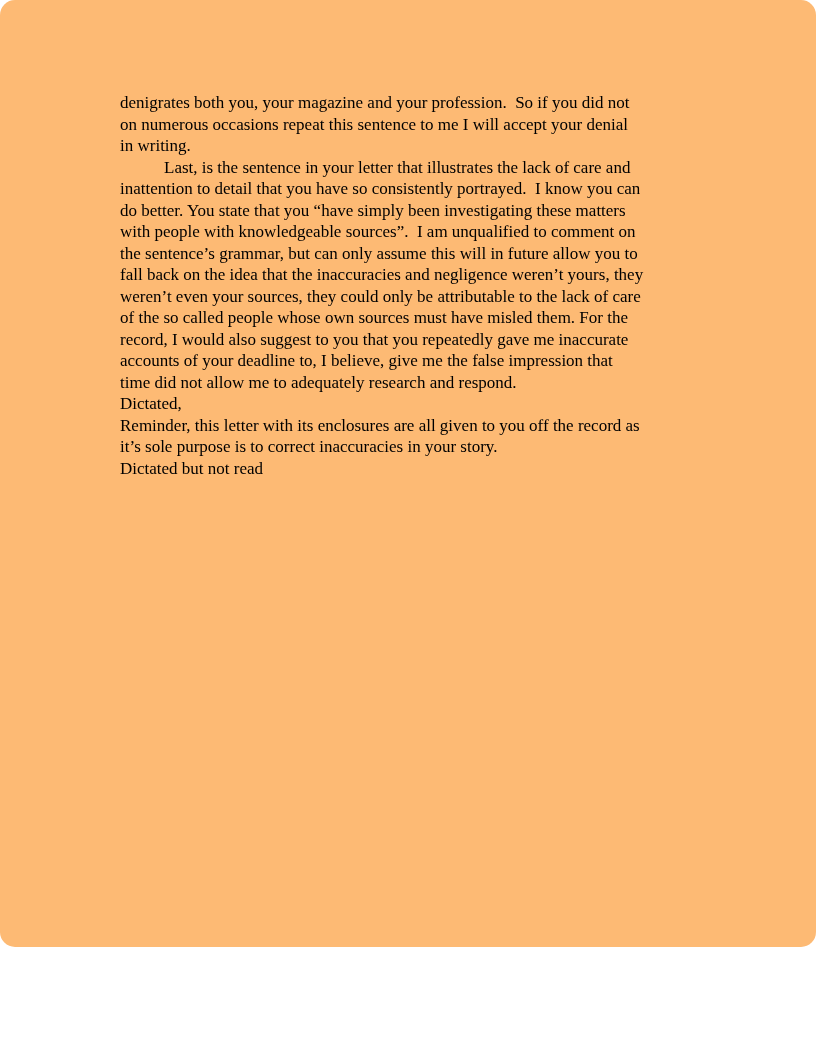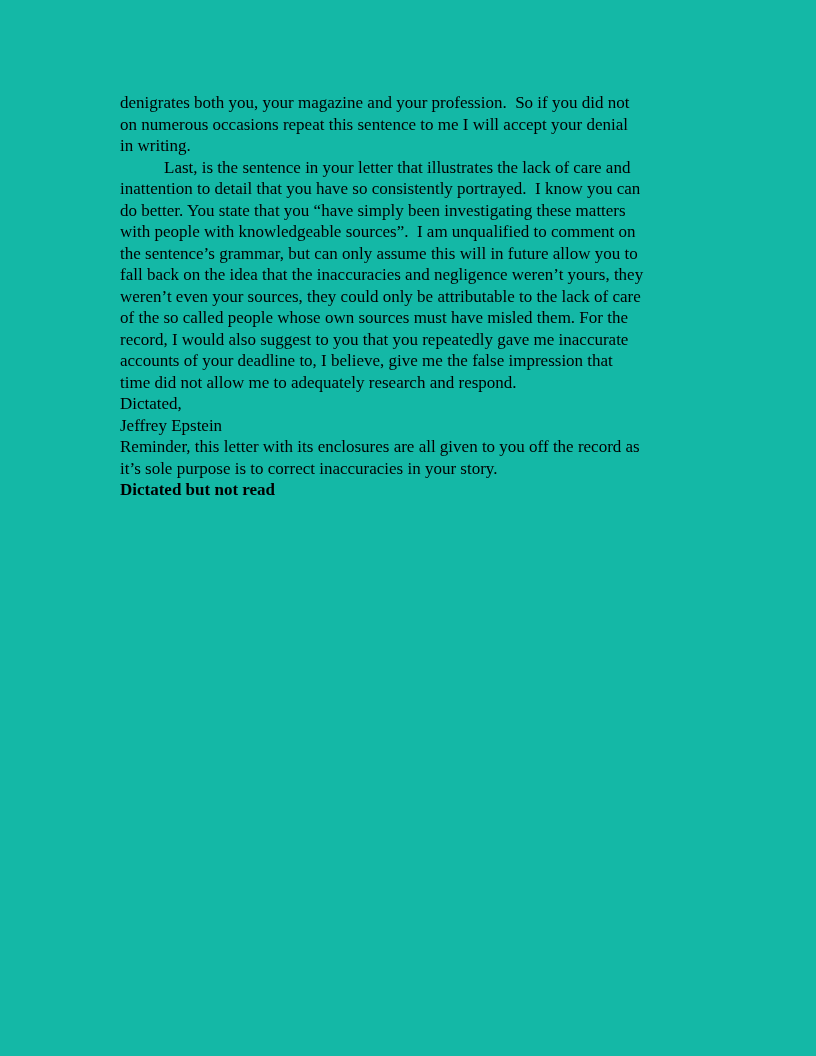--- a/index.html
+++ b/index.html
@@ -3,46 +3,47 @@
 <meta charset="utf-8">
 <style>
   html, body {
     margin: 0;
     padding: 0;
     background: #ffffff;
   }
   .page {
     position: relative;
     width: 816px;
-    height: 1056px;
-    background: #14b8a6;
+    height: 947px;
+    background: #fdba74;
     overflow: hidden;
     font-family: "Liberation Serif", serif;
     color: #000000;
+    border-radius: 15px;
   }
   .letter-body {
     position: absolute;
     left: 120px;
     top: 92px;
     width: 600px;
     font-size: 17px;
     line-height: 21.5px;
   }
   .letter-body p {
     margin: 0;
     padding: 0;
     white-space: pre-wrap; 
   }
   .para-continuation { margin: 0; }
   .para-last-point   { margin: 0; text-indent: 44px; }
   .closing-salutation{ margin-top: 88px; }
   .signature-name    { margin-top: 44px; }
   .postscript        { margin-top: 42px; }
   .reminder-note     { margin-top: 21px; font-family: Liberation Serif, serif; }
-  .dictation-note    { margin-top: 172px; font-weight: bold; }
+  .dictation-note    { margin-top: 172px; }
   .enclosure-note    { margin-top: 0; }
 </style>
 </head>
 <body>
 
 <div class="page">
   <div class="letter-body">
 
     <p class="para-continuation">denigrates both you, your magazine and your profession.  So if you did not
 on numerous occasions repeat this sentence to me I will accept your denial
@@ -55,21 +56,20 @@
 the sentence’s grammar, but can only assume this will in future allow you to
 fall back on the idea that the inaccuracies and negligence weren’t yours, they
 weren’t even your sources, they could only be attributable to the lack of care
 of the so called people whose own sources must have misled them. For the
 record, I would also suggest to you that you repeatedly gave me inaccurate
 accounts of your deadline to, I believe, give me the false impression that
 time did not allow me to adequately research and respond.</p>
 
     <p class="closing-salutation">Dictated,</p>
 
-    <p class="signature-name">Jeffrey Epstein</p>
 
 
     <p class="reminder-note">Reminder, this letter with its enclosures are all given to you off the record as
 it’s sole purpose is to correct inaccuracies in your story.</p>
 
     <p class="dictation-note">Dictated but not read</p>
 
 
   </div>
 </div>

